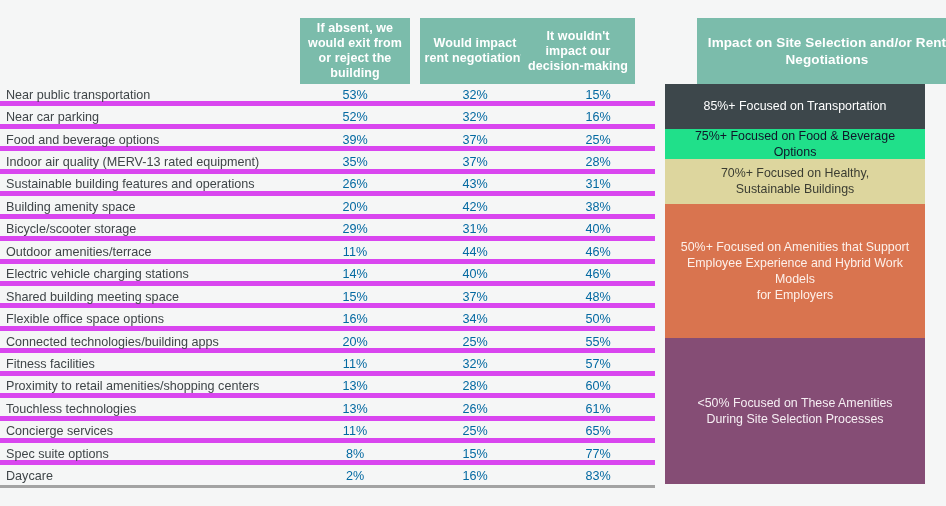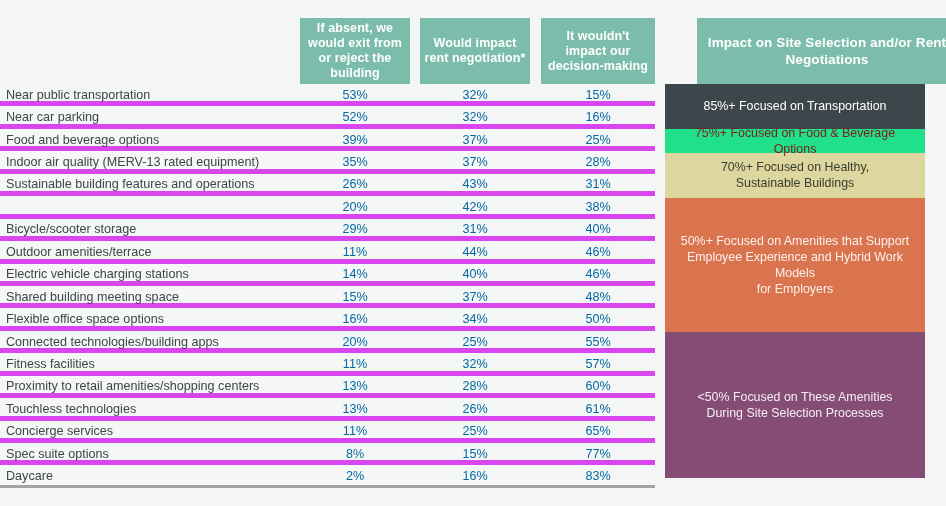--- a/index.html
+++ b/index.html
@@ -42,21 +42,21 @@
     text-align: center;
     font-size: 12.5px;
     line-height: 15px;
     font-weight: 700;
     letter-spacing: 0.1px;
     box-sizing: border-box;
     padding: 0 4px;
   }
   .pill-1 { left: 300px; width: 110px; }
   .pill-2 { left: 420px; width: 110px; }
-  .pill-3 { left: 541px; width: 114px; }
+  .pill-3 { left: 521px; width: 114px; }
   .pill-side {
     left: 665px;
     width: 260px;
     font-size: 13.5px;
     line-height: 17px;
     margin-left: 32px;
   }
 
   
   .table {
@@ -156,20 +156,21 @@
         <div class="cell-num num-2">37%</div>
         <div class="cell-num num-3">28%</div>
       </div>
       <div class="trow">
         <div class="cell-label">Sustainable building features and operations</div>
         <div class="cell-num num-1">26%</div>
         <div class="cell-num num-2">43%</div>
         <div class="cell-num num-3">31%</div>
       </div>
       <div class="trow">
+        <div class="cell-label">Building amenity space</div>
         <div class="cell-num num-1">20%</div>
         <div class="cell-num num-2">42%</div>
         <div class="cell-num num-3">38%</div>
       </div>
       <div class="trow">
         <div class="cell-label">Bicycle/scooter storage</div>
         <div class="cell-num num-1">29%</div>
         <div class="cell-num num-2">31%</div>
         <div class="cell-num num-3">40%</div>
       </div>
@@ -240,21 +241,21 @@
         <div class="cell-num num-3">83%</div>
       </div>
     </div>
 
   <div class="bands" id="bands">
       <div class="band" style="height: 44.9px; background: rgb(61, 71, 75); color: rgb(255, 255, 255);">
         <div>
           <span>85%+ Focused on Transportation</span>
         </div>
       </div>
-      <div class="band" style="height: 24px; background: rgb(32, 224, 138); color: #7f1d1d;">
+      <div class="band" style="height: 30px; background: rgb(32, 224, 138); color: #0f172a;">
         <div>
           <span>75%+ Focused on Food &amp; Beverage Options</span>
         </div>
       </div>
       <div class="band" style="height: 44.9px; background: rgb(221, 214, 158); color: rgb(59, 61, 50);">
         <div>
           <span>70%+ Focused on Healthy,</span>
           <span>Sustainable Buildings</span>
         </div>
       </div>

